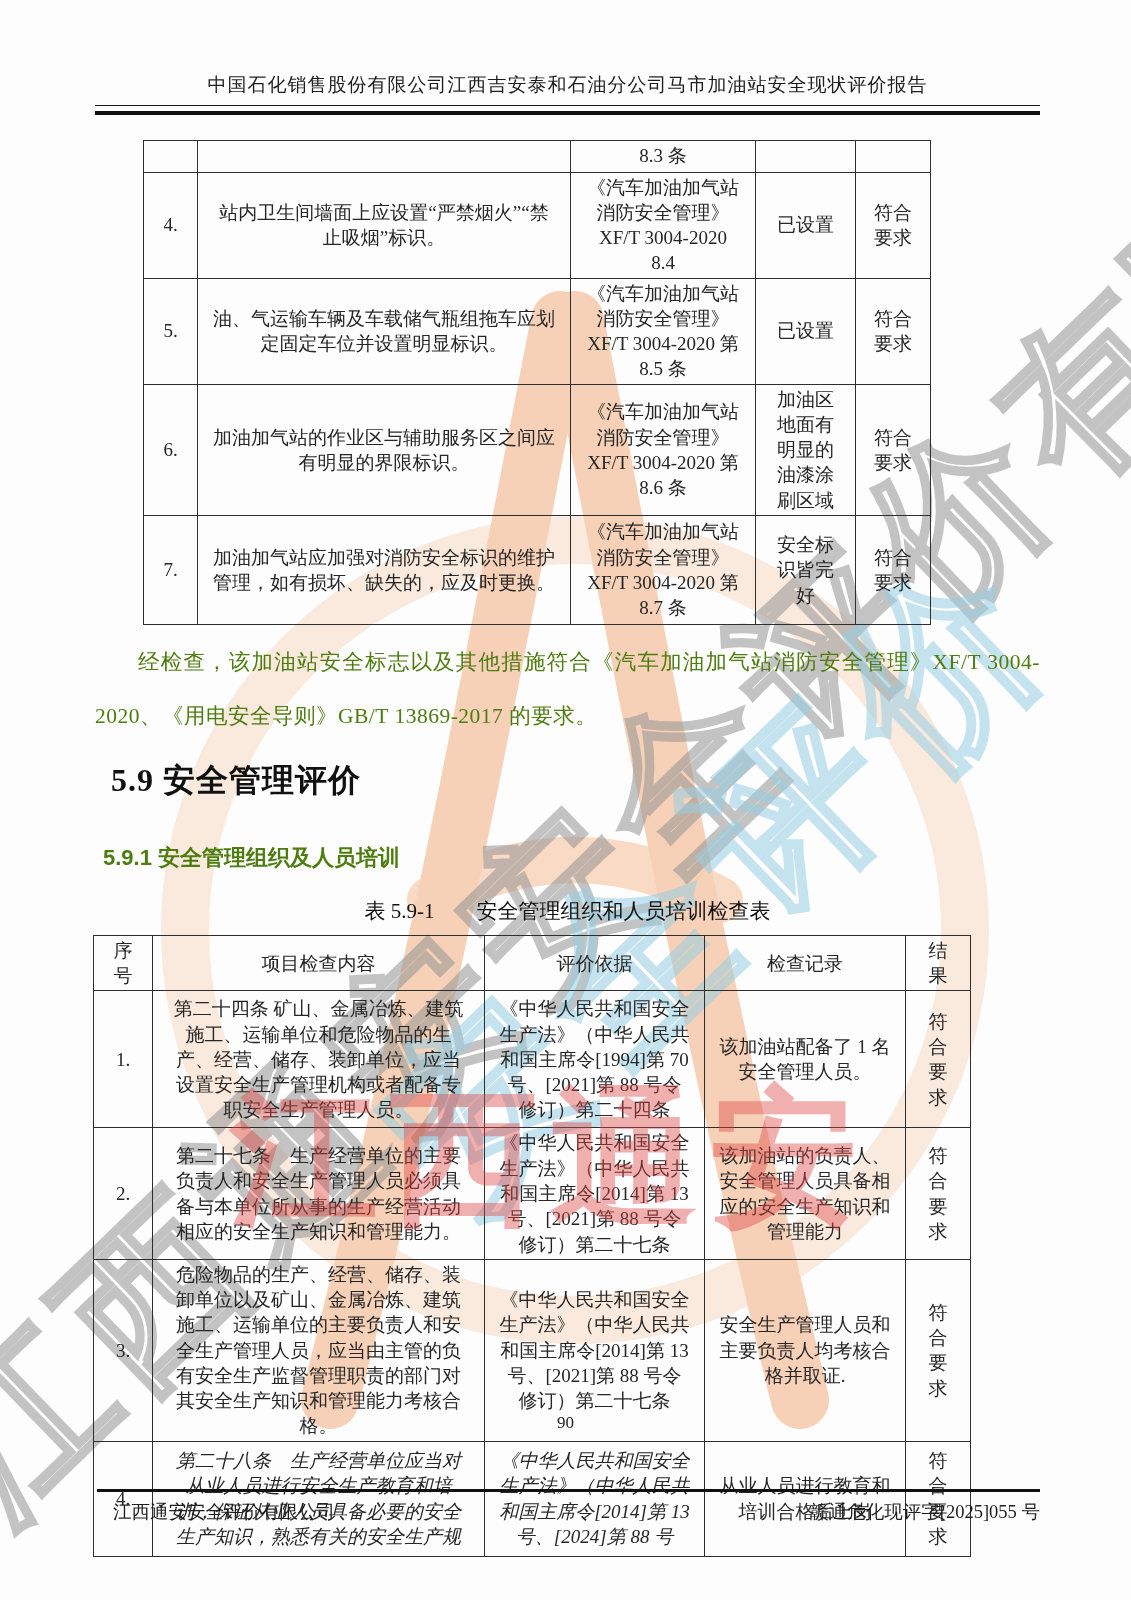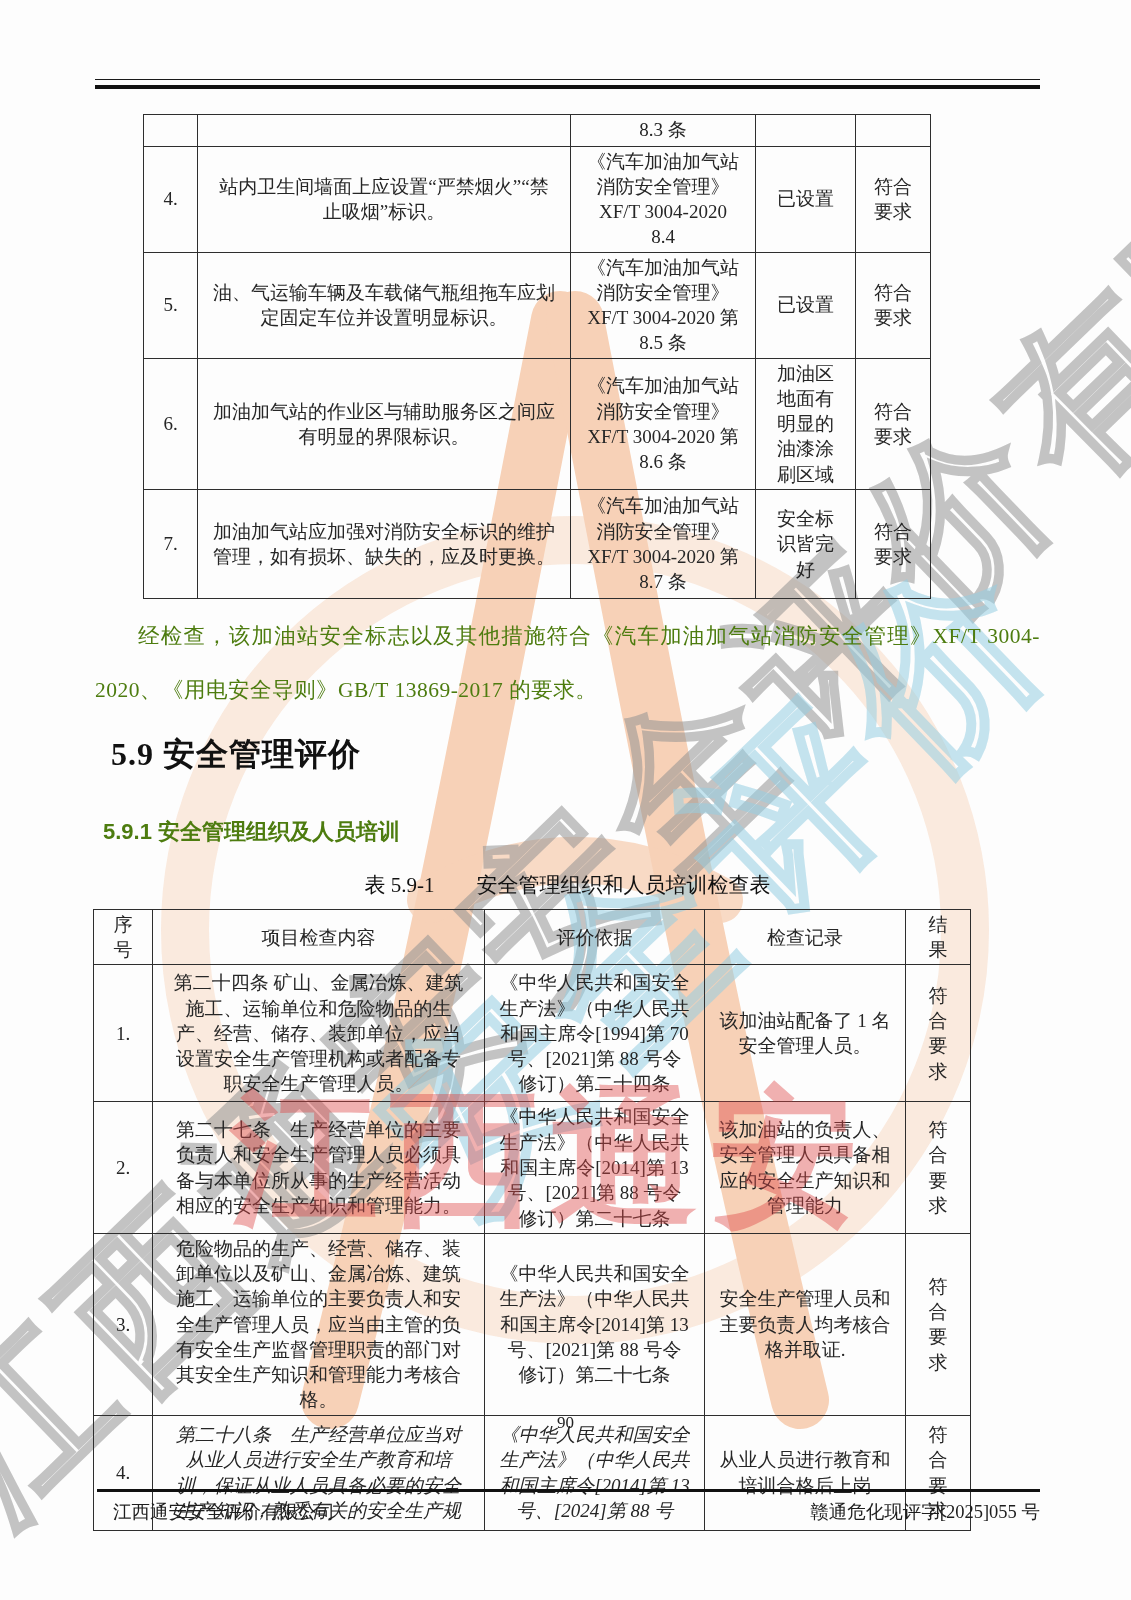--- a/index.html
+++ b/index.html
@@ -92,20 +92,21 @@
         <path d="M 430 900 Q 575 820 720 900" stroke-width="46" opacity="0.8"></path>
       </g>
     </svg>
   </div>
   <div class="wm-gray">江西通安安全评价有限公司</div>
   <div class="wm-blue">安全评价</div>
   <div class="wm-red">江西通安</div>
 
   <div class="content">
 
+    <div class="doc-header-title">中国石化销售股份有限公司江西吉安泰和石油分公司马市加油站安全现状评价报告</div>
     <div class="rule-thin"></div>
     <div class="rule-thick"></div>
 
     <table class="t1">
       <colgroup>
           <col style="width:54px">
           <col style="width:373px">
           <col style="width:185px">
           <col style="width:100px">
           <col style="width:75px">

